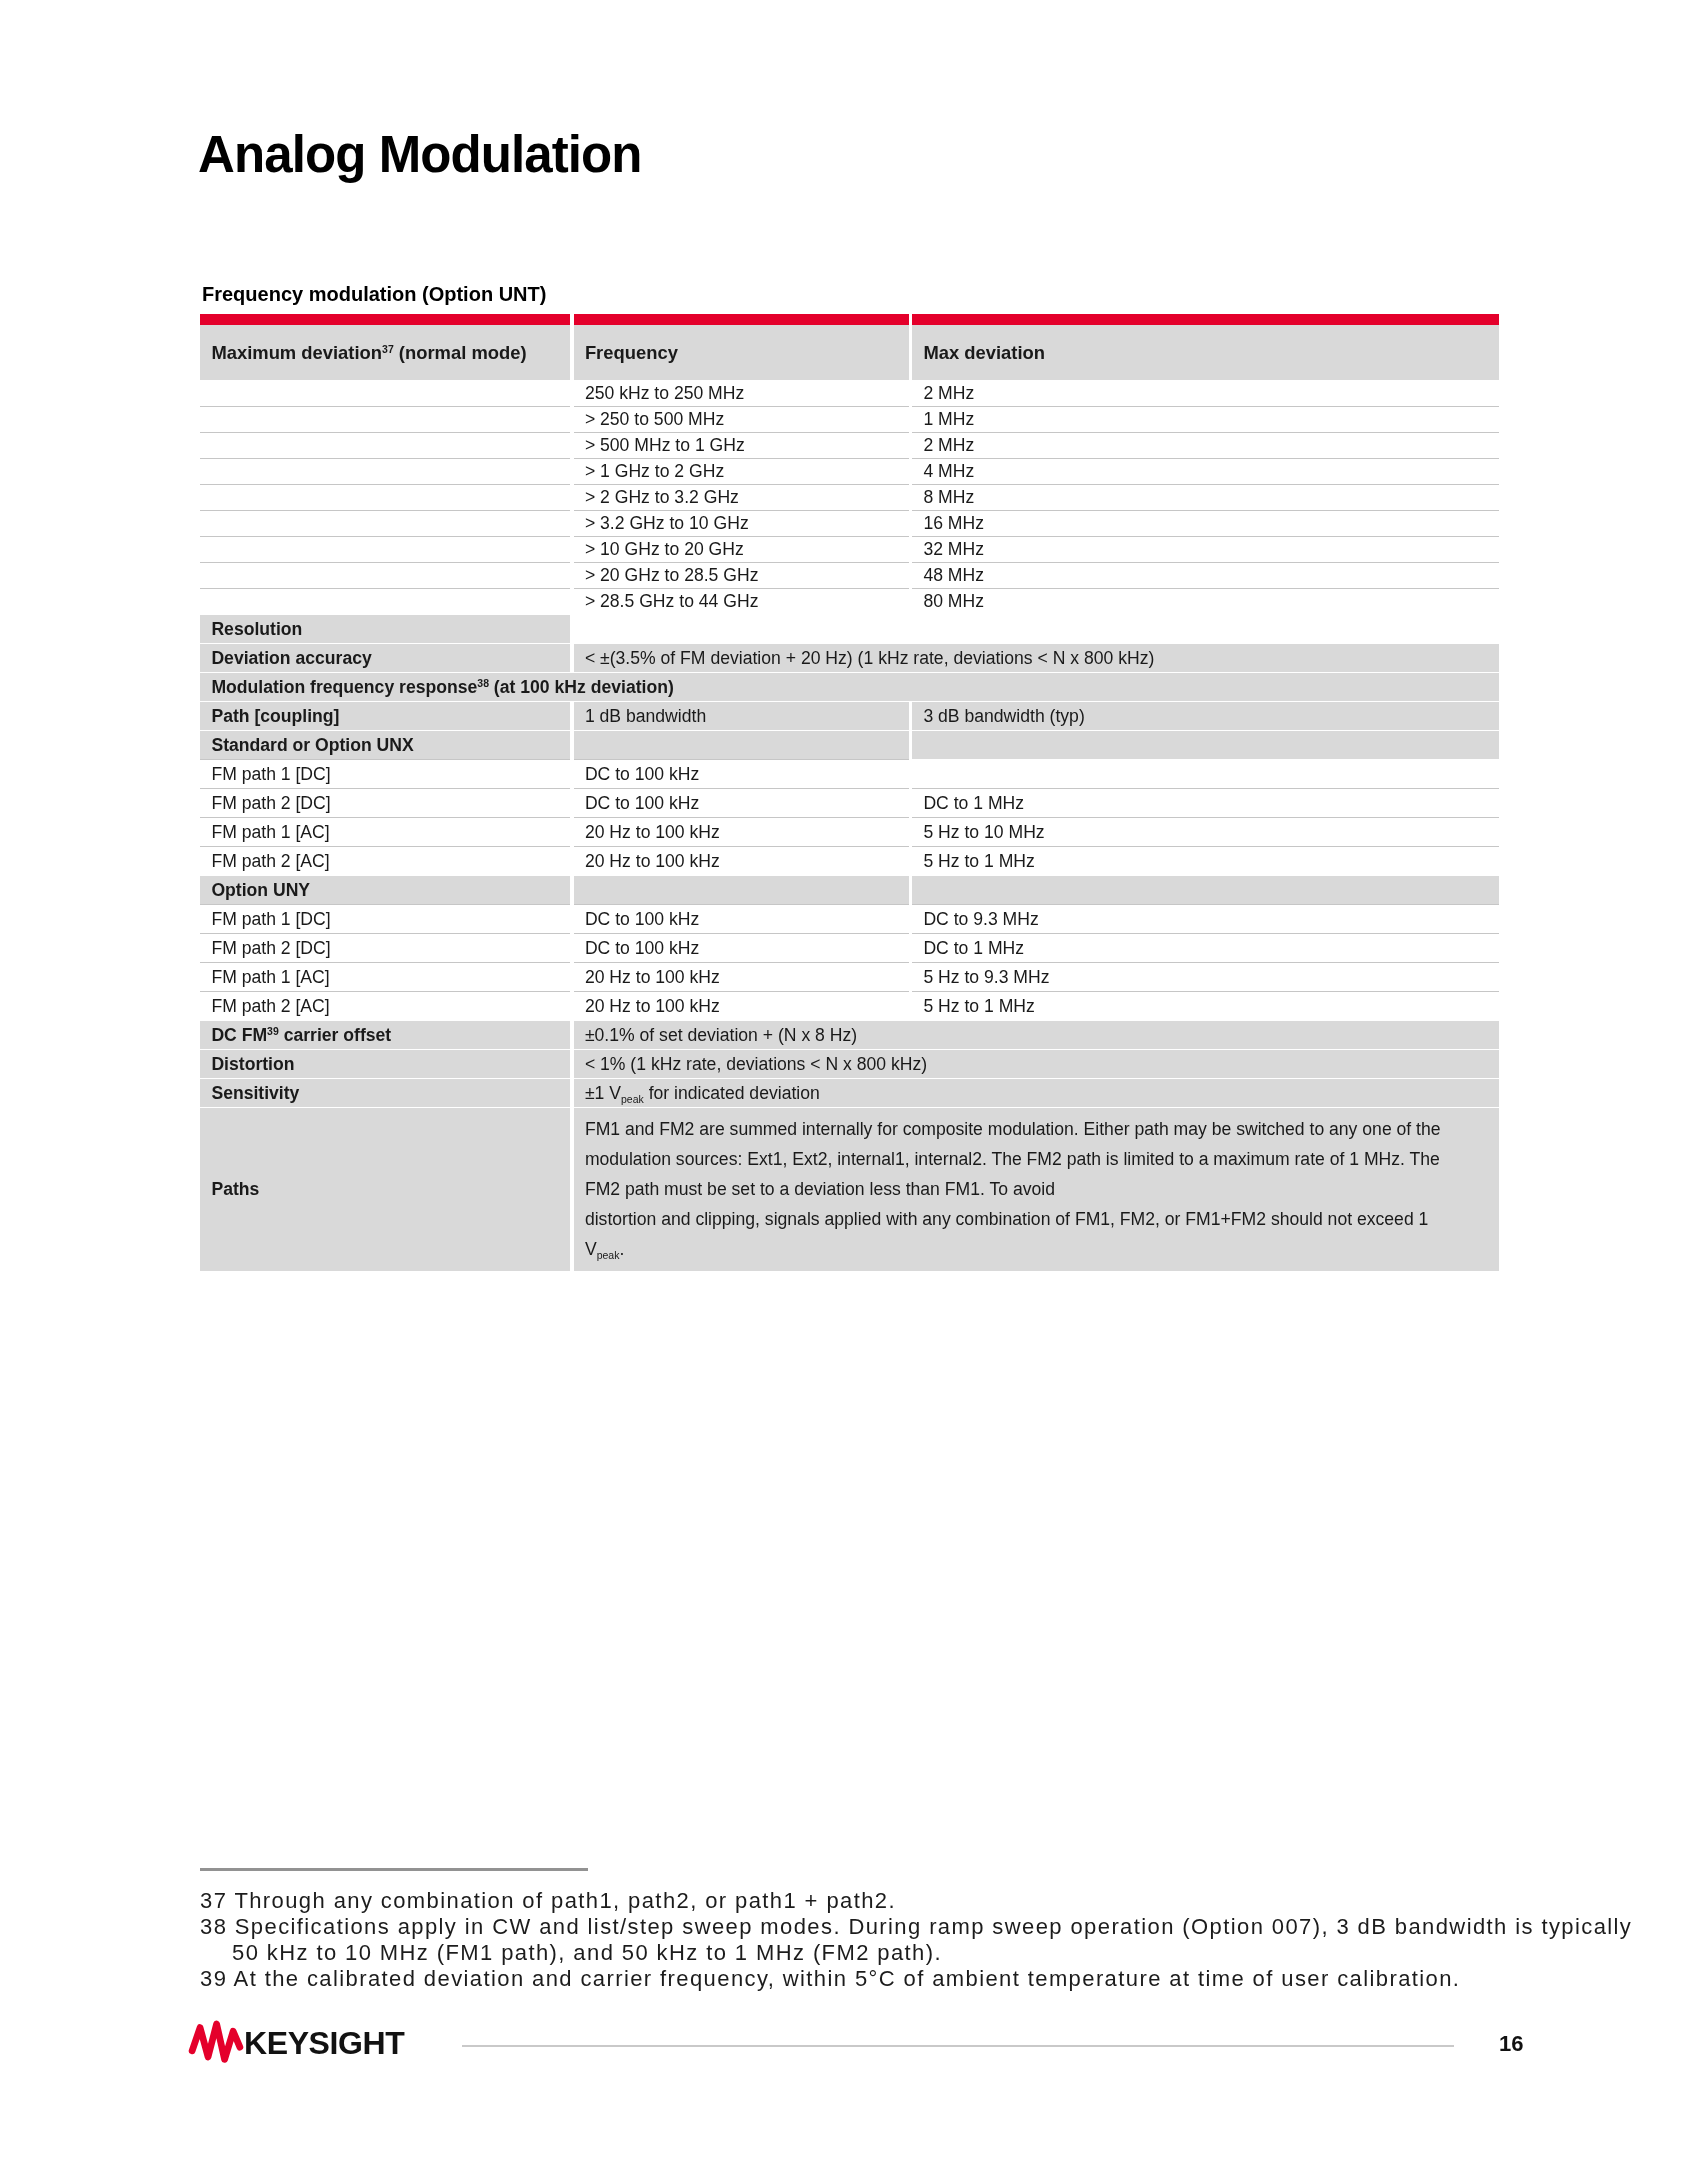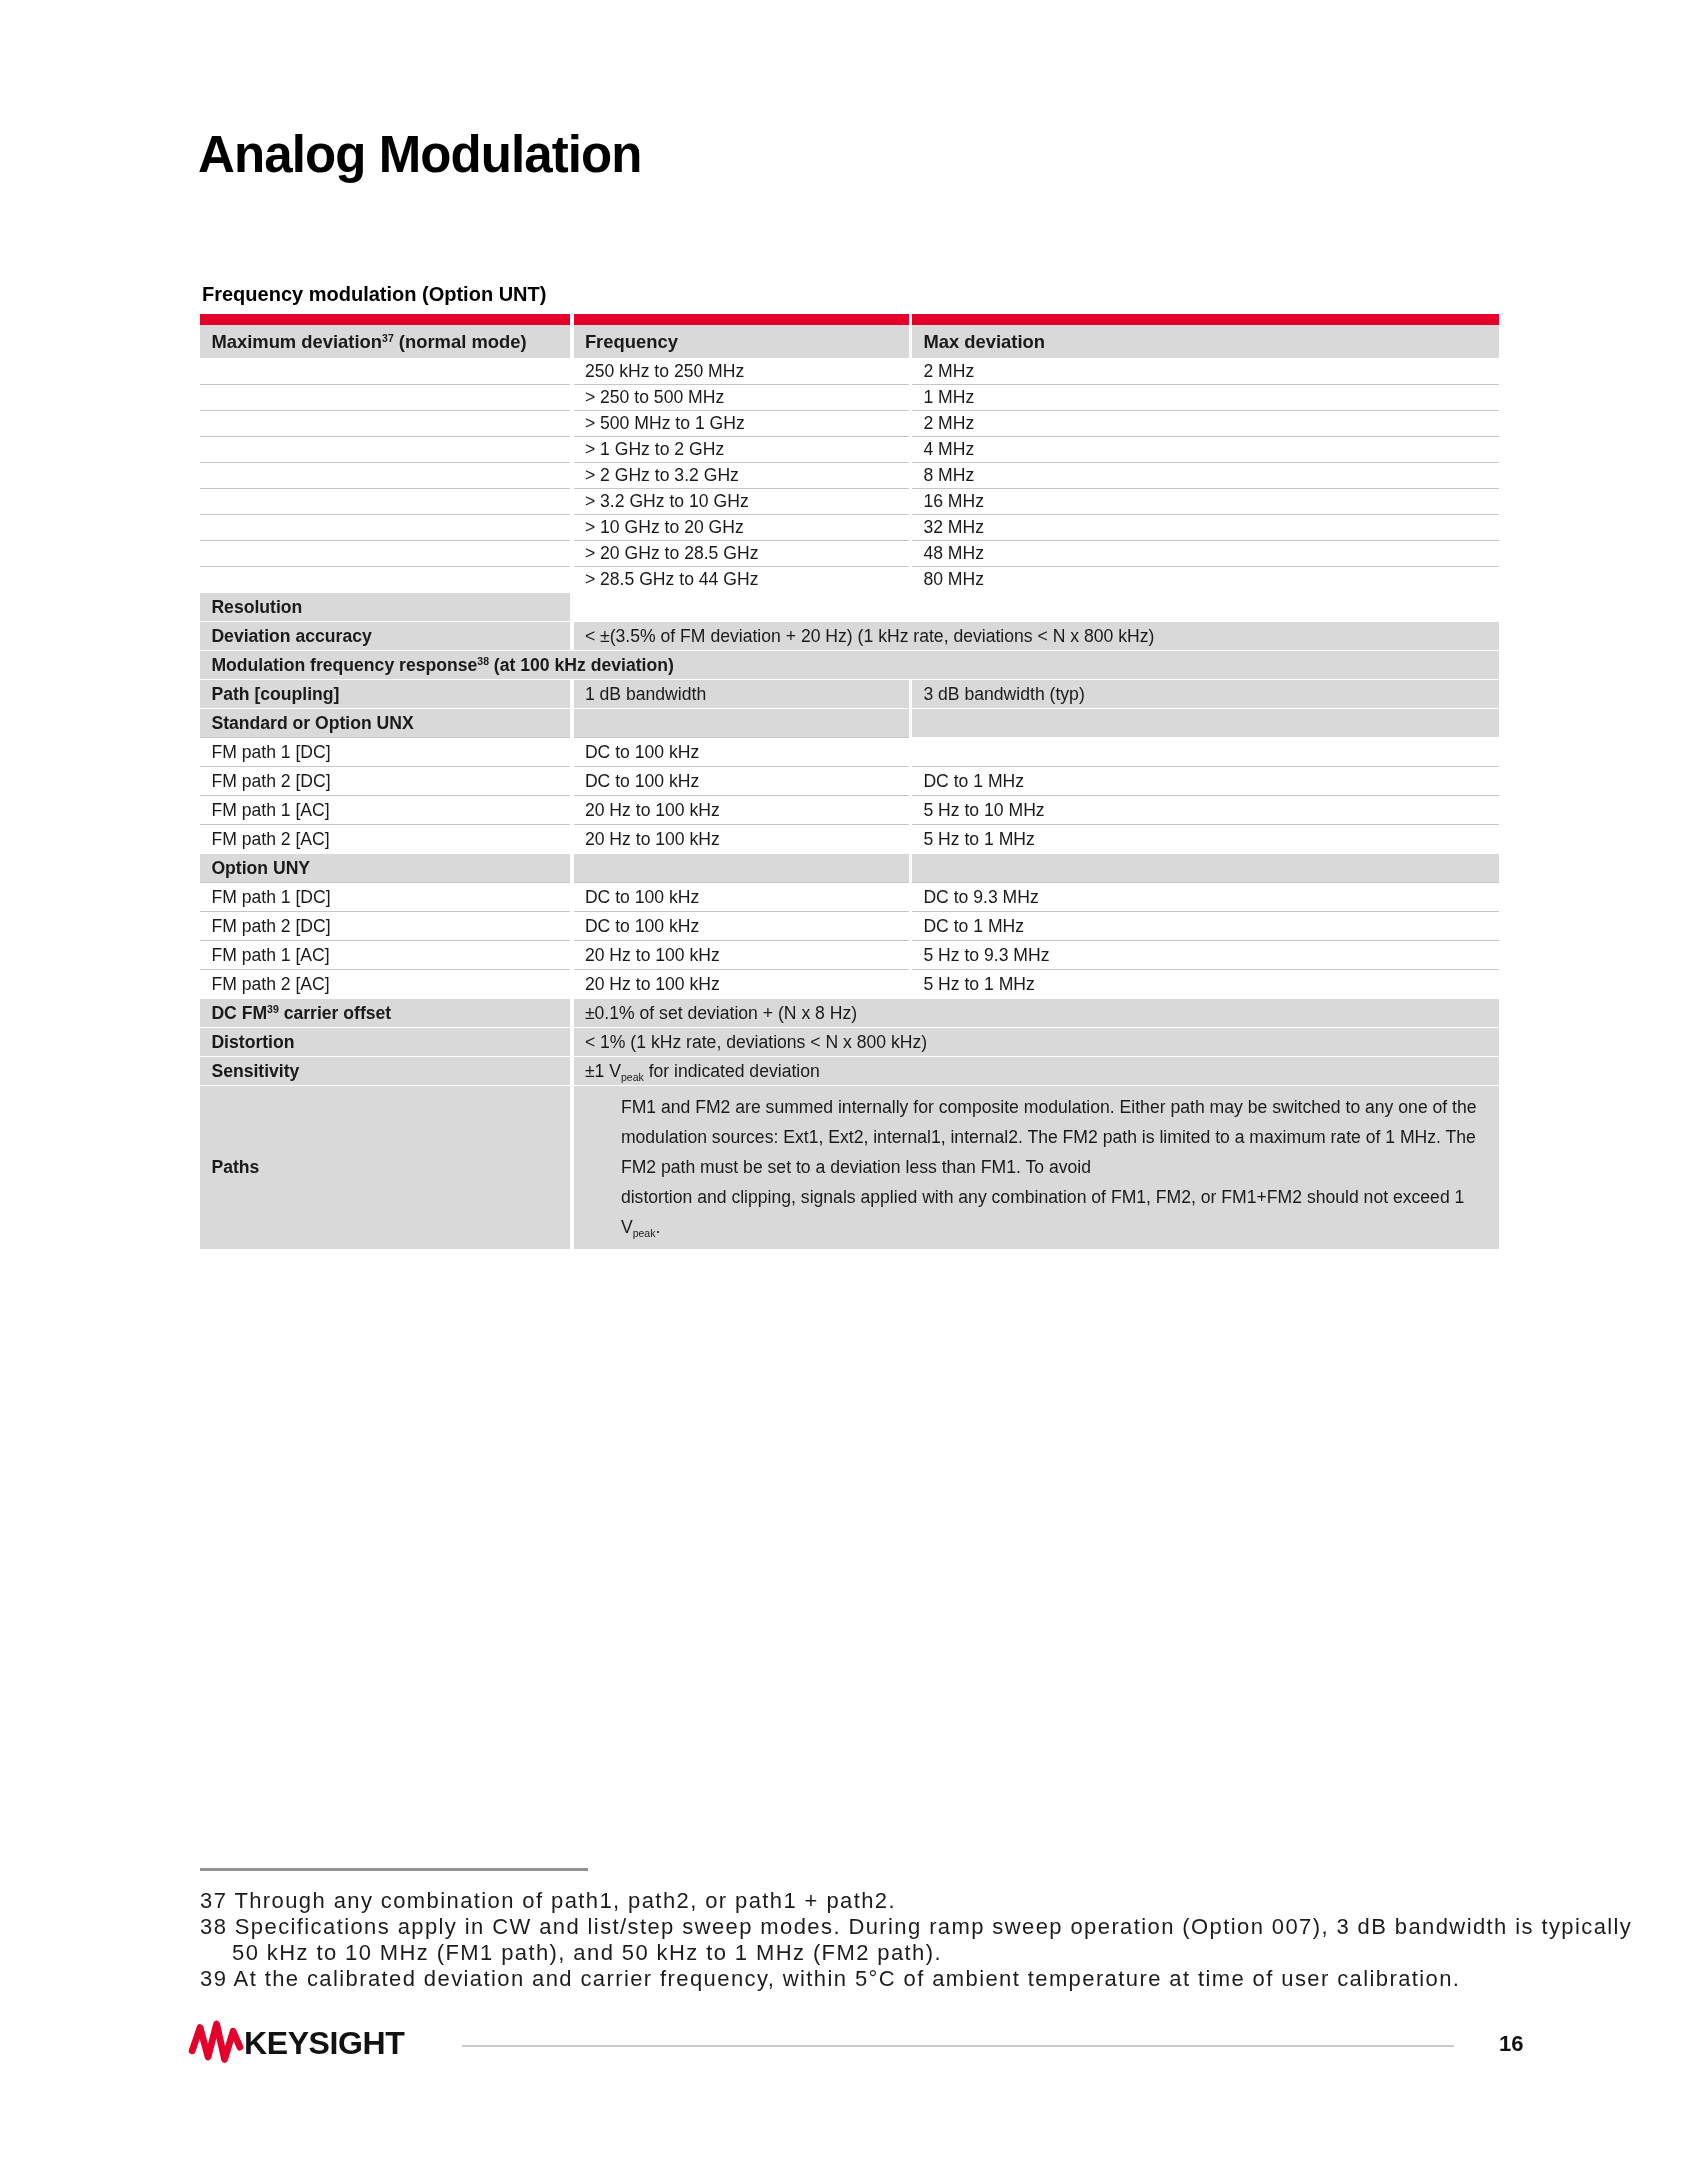--- a/index.html
+++ b/index.html
@@ -14,35 +14,35 @@
   #table-caption{left:202px;top:283px;font-size:20px;font-weight:700;color:#000;}
 
   
   #spec-table{left:200px;top:314px;width:1299px;}
   .row{display:grid;grid-template-columns:370px 335px 1fr;column-gap:3.5px;}
   .bar-cell{height:11.4px;background:#e4002b;}
   .cell{
     display:flex;align-items:center;box-sizing:border-box;min-width:0;
     padding-left:11.4px;font-size:17.6px;white-space:nowrap;background:#fff;height:100%;
   }
-  .h44{height:33px}.h30{height:26px}.h33{height:29px}
+  .h44{height:55px}.h30{height:26px}.h33{height:29px}
   .b{font-weight:700}
   .header .cell{background:#d9d9d9;font-weight:700;font-size:18.4px;}
   .gray .cell{background:#d9d9d9;border-top:1.8px solid #fff;}
   .white .cell{background:#fff;}
   .hl .cell{border-top:0.9px solid #c6c6c6;}
   .v23{grid-column:2/4;}
   .v13{grid-column:1/4;}
   sup{font-size:10.5px;line-height:0;vertical-align:6.1px;}
   sub{font-size:10.5px;line-height:0;vertical-align:-4.4px;}
   .t{display:inline-block;white-space:pre;}
   
   .paths-row .cell{height:auto;}
   .paths-value{display:block;padding:5.3px 0 7px 11.4px;line-height:30px;align-items:flex-start;}
-  .paths-value div{white-space:nowrap;margin-left:36px;}
+  .paths-value div{white-space:nowrap;}
 
   
   #footnotes{left:200px;top:1868px;width:1299px;}
   #footnote-divider{width:388px;height:2.6px;background:#929292;margin-bottom:17.6px;}
   .fn{font-size:22px;line-height:26px;letter-spacing:1.4px;color:#1c1c1c;white-space:nowrap;}
   .fn-indent{padding-left:32px;}
 
   
   #footer-logo{left:188px;top:2019px;display:flex;align-items:center;}
   #brand-wordmark{font-size:32px;font-weight:700;color:#121212;letter-spacing:-0.4px;}

